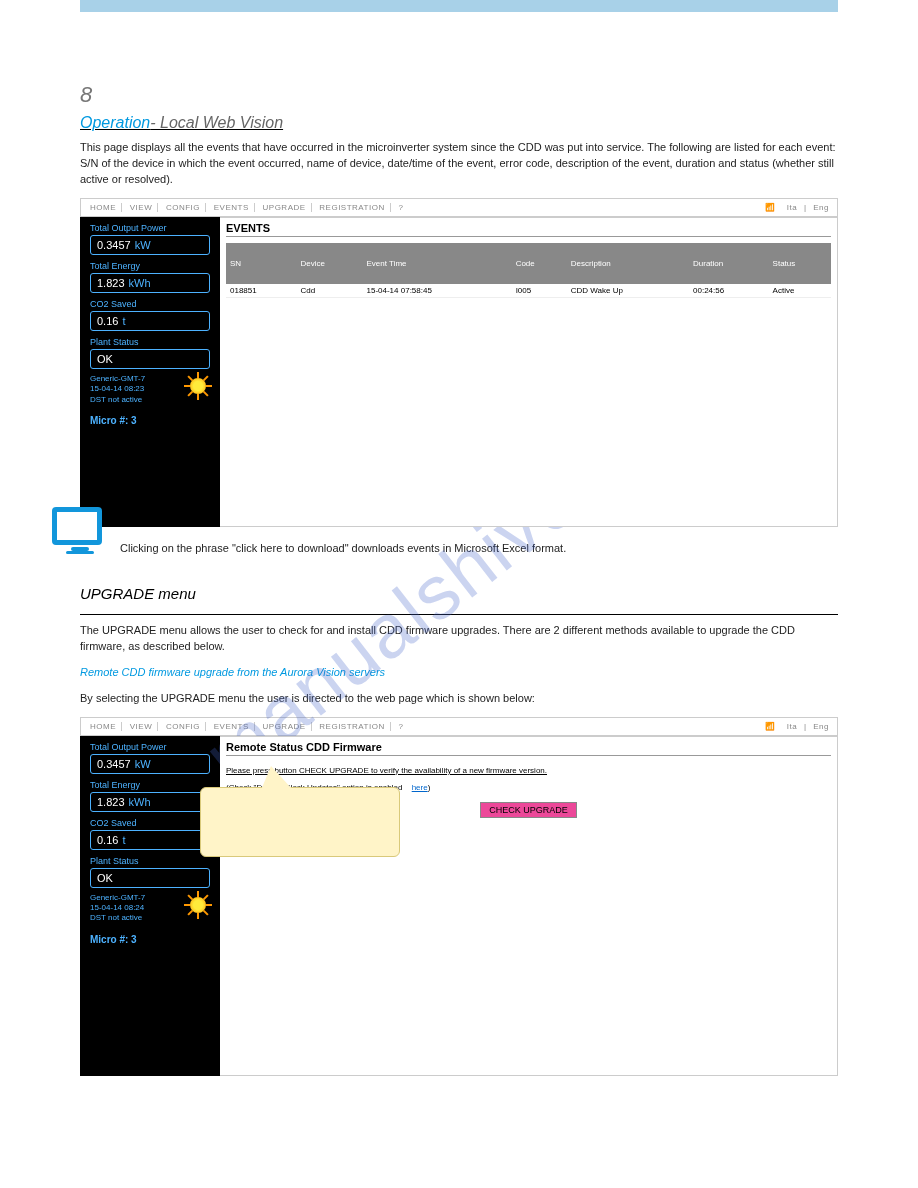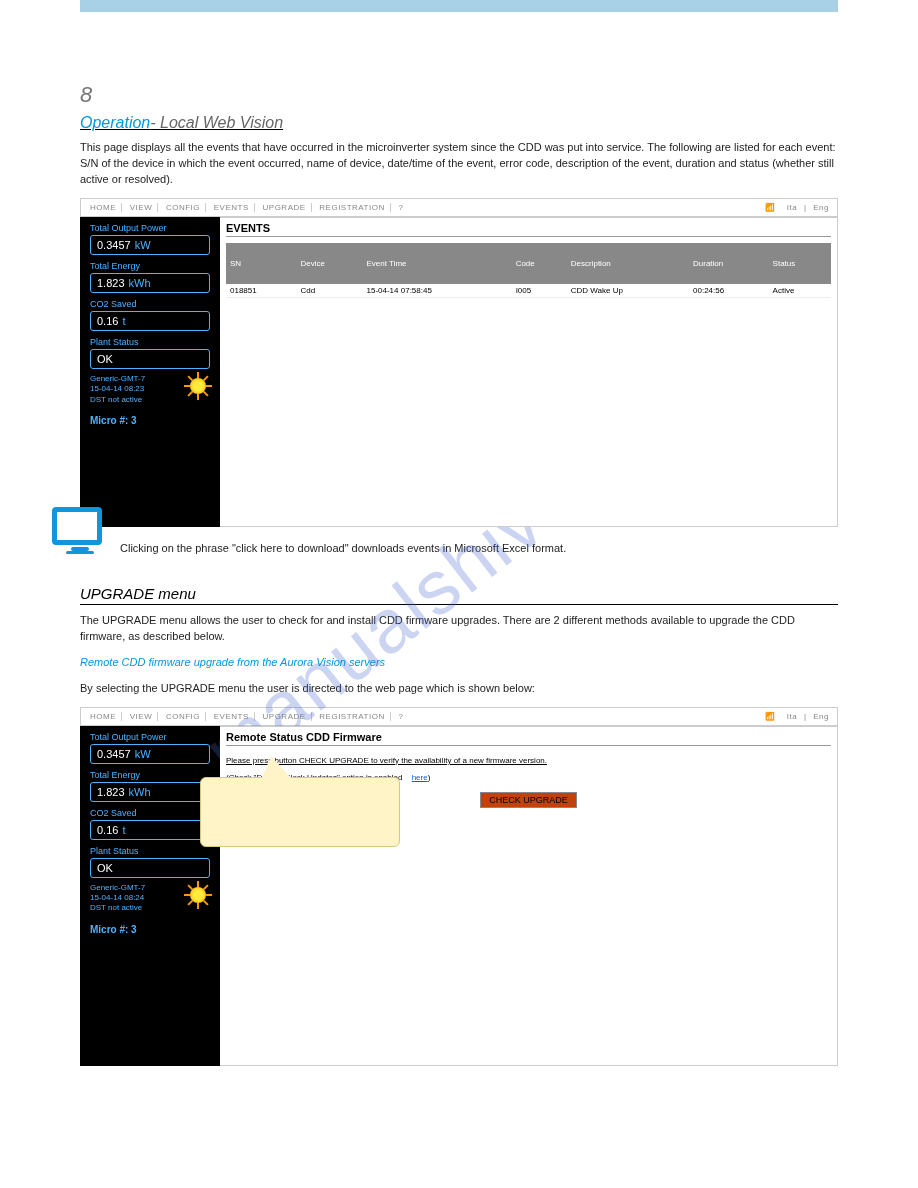--- a/index.html
+++ b/index.html
@@ -4,21 +4,21 @@
 <style>
   * { box-sizing: border-box; margin: 0; padding: 0; }
   body { font-family: Arial, sans-serif; font-size: 11px; background: #fff; width: 918px; }
   .page { padding: 50px 80px 40px 80px; }
   .blue-bar { height: 12px; background: #a8d1e8; margin: 0 80px 20px 80px; }
   .header-num { text-align: left; font-size: 22px; color: #777; font-style: italic; margin-bottom: 6px; }
   .header-line { display: flex; align-items: baseline; margin-bottom: 8px; font-style: italic; text-decoration: underline; }
   .header-line .t1 { color: #0099e0; font-size: 16px; }
   .header-line .t2 { color: #666; font-size: 16px; }
   .body-text { font-size: 11px; color: #222; line-height: 1.45; margin-bottom: 10px; }
-  .section-title { font-style: italic; font-size: 15px; color: #000; border-bottom: 1px solid #000; padding-bottom: 2px; margin: 18px 0 8px 0; }
+  .section-title { font-style: italic; font-size: 15px; color: #000; border-bottom: 1px solid #000; padding-bottom: 12px; margin: 18px 0 8px 0; }
 
   
   .shot { border: 0; margin-top: 6px; }
   .shot-nav { border: 1px solid #ccc; border-bottom: 1px solid #ccc; padding: 4px 4px; display: flex; justify-content: space-between; font-size: 8px; color: #888; letter-spacing: 0.5px; align-items: flex-end; }
   .shot-nav .navitems span { padding: 0 5px; border-right: 1px solid #ccc; }
   .shot-nav .navitems span:last-child { border-right: none; }
   .shot-nav .lang span { padding: 0 4px; }
 
   .shot-body { display: flex; gap: 0; }
   .side { width: 140px; background: #000; color: #fff; padding: 0 10px 18px 10px; font-size: 9px; }
@@ -34,21 +34,21 @@
   .main { flex: 1; border: 1px solid #ccc; border-left: none; padding: 4px 6px; min-height: 310px; position: relative; background: #fff; }
   .main h3 { font-size: 11px; font-weight: bold; border-bottom: 1px solid #999; padding-bottom: 2px; margin-bottom: 6px; }
   table.ev { width: 100%; border-collapse: collapse; font-size: 8px; }
   table.ev th { background: #888; color: #fff; text-align: left; padding: 16px 4px; font-weight: normal; }
   table.ev td { padding: 2px 4px; border-bottom: 1px solid #eee; }
 
   .upgrade-title { font-size: 11px; font-weight: bold; border-bottom: 1px solid #999; padding-bottom: 2px; margin-bottom: 10px; }
   .instr { font-size: 8px; text-decoration: underline; margin-bottom: 8px; }
   .note2 { font-size: 8px; margin-bottom: 10px; }
   .note2 a { color: #0066cc; text-decoration: underline; margin-left: 7px; }
-  .chkbtn { display: block; margin: 0 auto; font-size: 9px; padding: 2px 8px; border: 1px solid #888; background: #c2410c; }
+  .chkbtn { display: block; margin: 0 auto; font-size: 9px; padding: 2px 8px; border: 1px solid #888; background: #ec4899; }
 
   .callout { position: absolute; left: -20px; top: 50px; width: 200px; height: 70px; background: #fff4c8; border: 1px solid #d9c97a; border-radius: 6px; }
   .callout:before { content: ""; position: absolute; top: -22px; left: 60px; width: 0; height: 0; border-left: 10px solid transparent; border-right: 22px solid transparent; border-bottom: 24px solid #fff4c8; }
 
   .monitor-icon { width: 56px; height: 50px; margin-left: -28px; margin-top: -30px; }
   .monitor-icon .frame { width: 50px; height: 38px; border: 5px solid #1296db; border-radius: 4px; background: #fff; }
   .monitor-icon .stand { width: 18px; height: 4px; background: #1296db; margin: 2px auto 0; border-radius: 2px; }
   .monitor-icon .base { width: 28px; height: 3px; background: #1296db; margin: 0 auto; border-radius: 2px; }
 
   .watermark { position: absolute; left: 50%; top: 50%; transform: translate(-50%,-50%) rotate(-38deg); font-size: 76px; color: rgba(70,100,200,0.28); font-weight: 500; pointer-events: none; white-space: nowrap; letter-spacing: 2px; }

